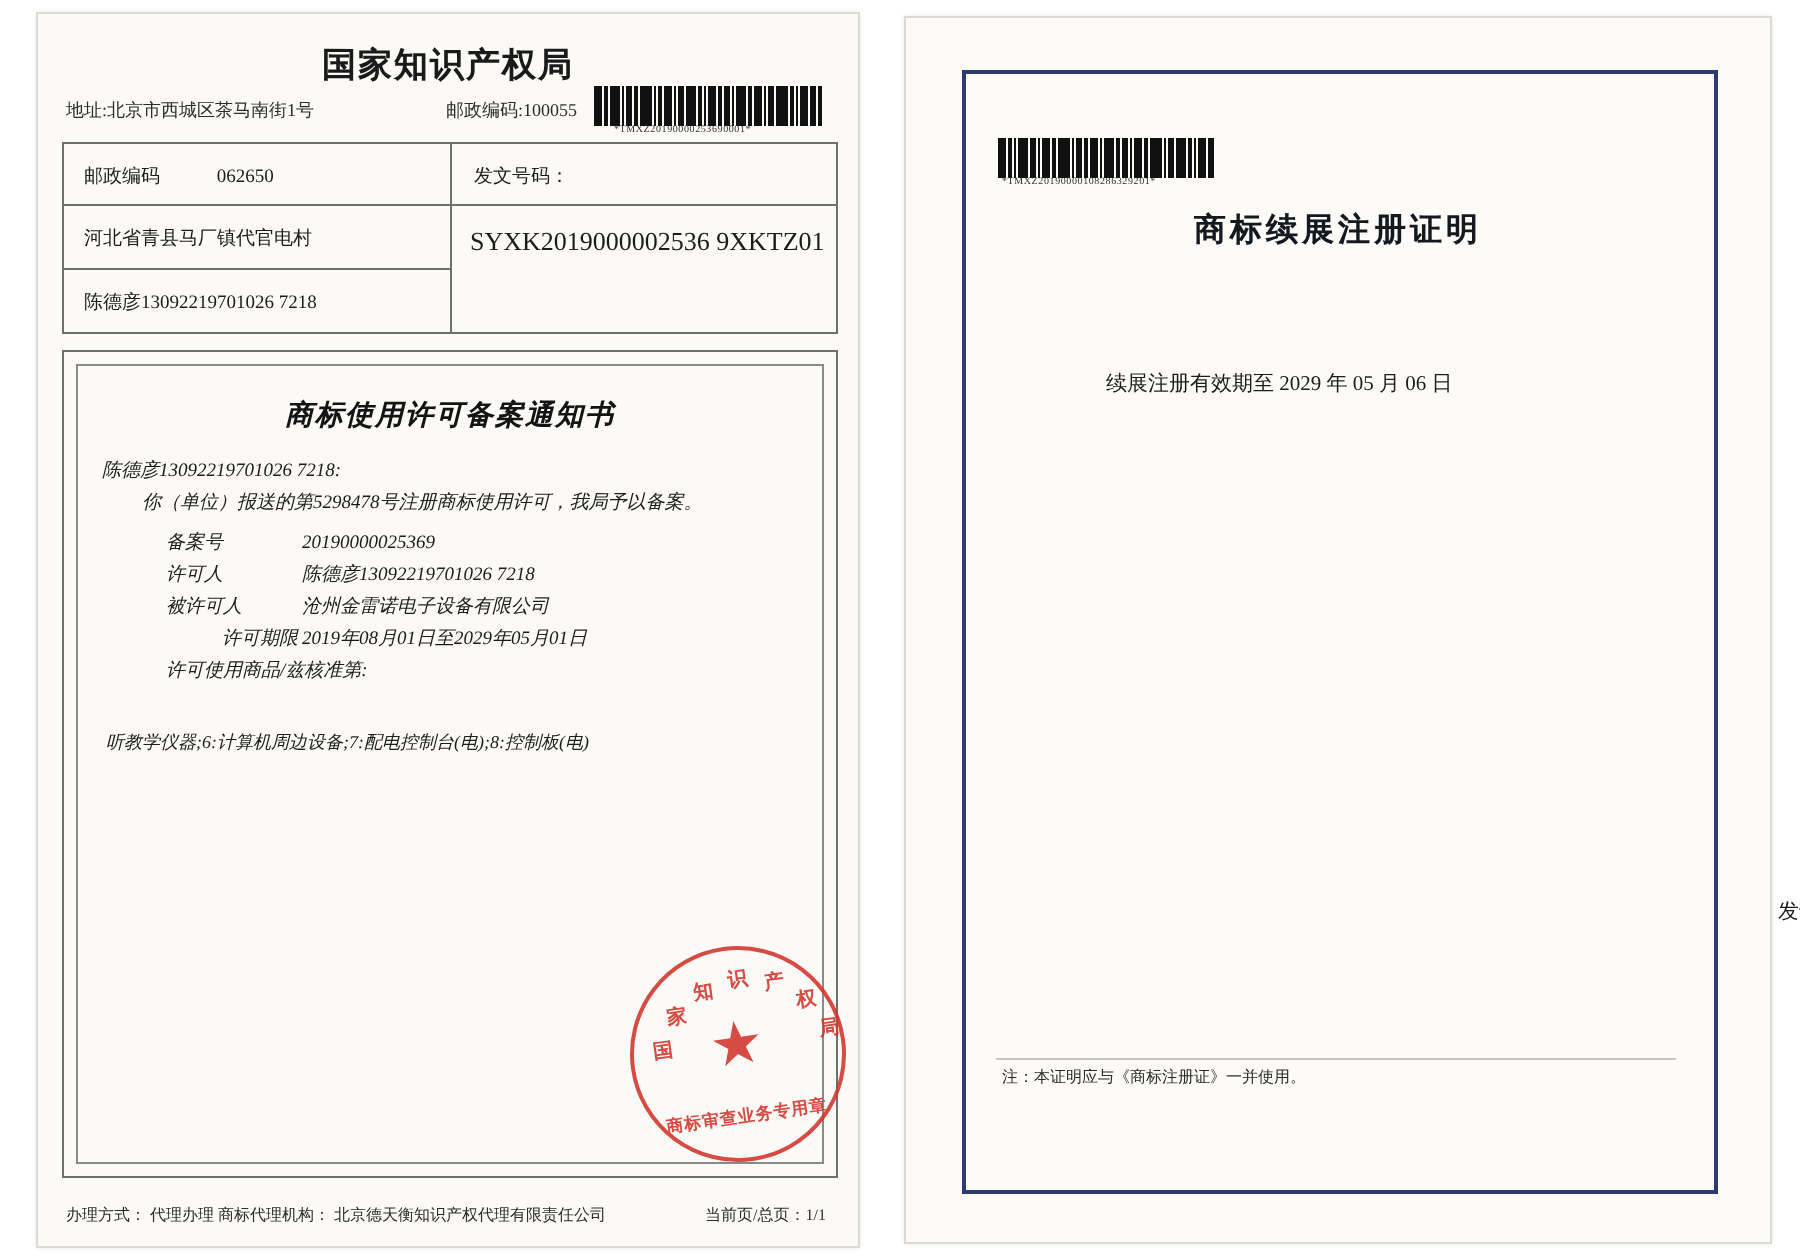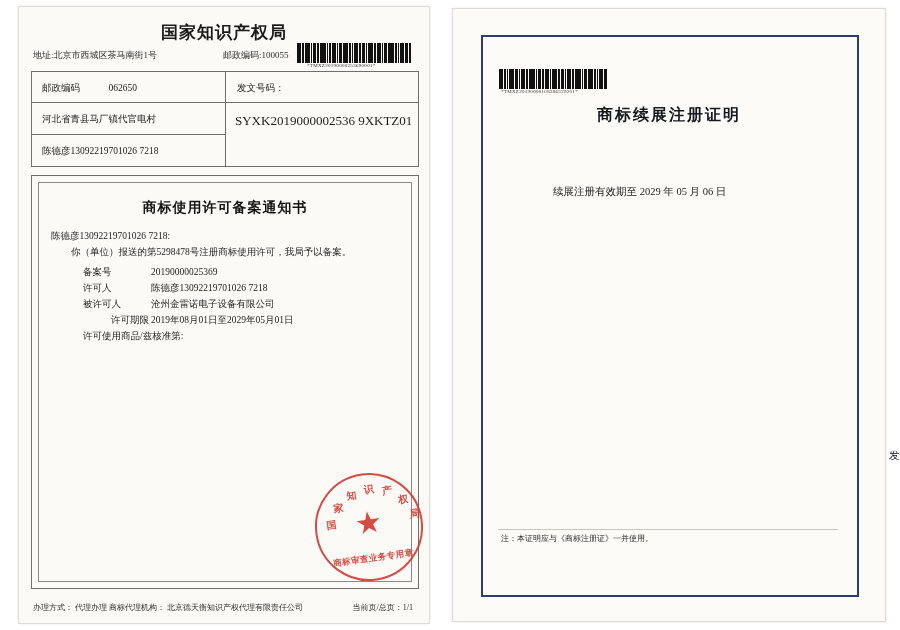--- a/index.html
+++ b/index.html
@@ -131,20 +131,21 @@
     width: 388px;
     height: 414px;
     border: 1px solid #6f6f6f;
     box-sizing: border-box;
   }
   .l-bodybox .inner {
     position: absolute;
     left: 6px; top: 6px; right: 6px; bottom: 6px;
     border: 1px solid #8a8a8a;
     box-sizing: border-box;
+    font-style: italic;
   }
   .l-doctitle {
     position: absolute;
     left: 0; right: 0;
     top: 16px;
     text-align: center;
     font-size: 14px;
     font-weight: bold;
     letter-spacing: 1px;
     color: #141414;
@@ -377,20 +378,21 @@
         <div class="l-para" style="left:112px; top:98px;">陈德彦13092219701026 7218</div>
 
         <div class="l-para" style="left:44px; top:114px;">被许可人</div>
         <div class="l-para" style="left:112px; top:114px;">沧州金雷诺电子设备有限公司</div>
 
         <div class="l-para" style="left:44px; top:130px;margin-left:28px;">许可期限</div>
         <div class="l-para" style="left:112px; top:130px;">2019年08月01日至2029年05月01日</div>
 
         <div class="l-para" style="left:44px; top:146px;">许可使用商品/兹核准第:</div>
 
+        <div class="l-para" style="left:14px; top:181px; font-size:9px;">听教学仪器;6:计算机周边设备;7:配电控制台(电);8:控制板(电)</div>
       </div>
     </div>
 
     <div class="seal" id="l-seal">
       <div class="star">★</div>
       <div class="ring-text">
         <span style="transform: rotate(-72deg) translate(0,-44px) rotate(72deg);">国</span>
         <span style="transform: rotate(-48deg) translate(0,-44px) rotate(48deg);">家</span>
         <span style="transform: rotate(-24deg) translate(0,-44px) rotate(24deg);">知</span>
         <span style="transform: rotate(0deg) translate(0,-44px) rotate(0deg);">识</span>

